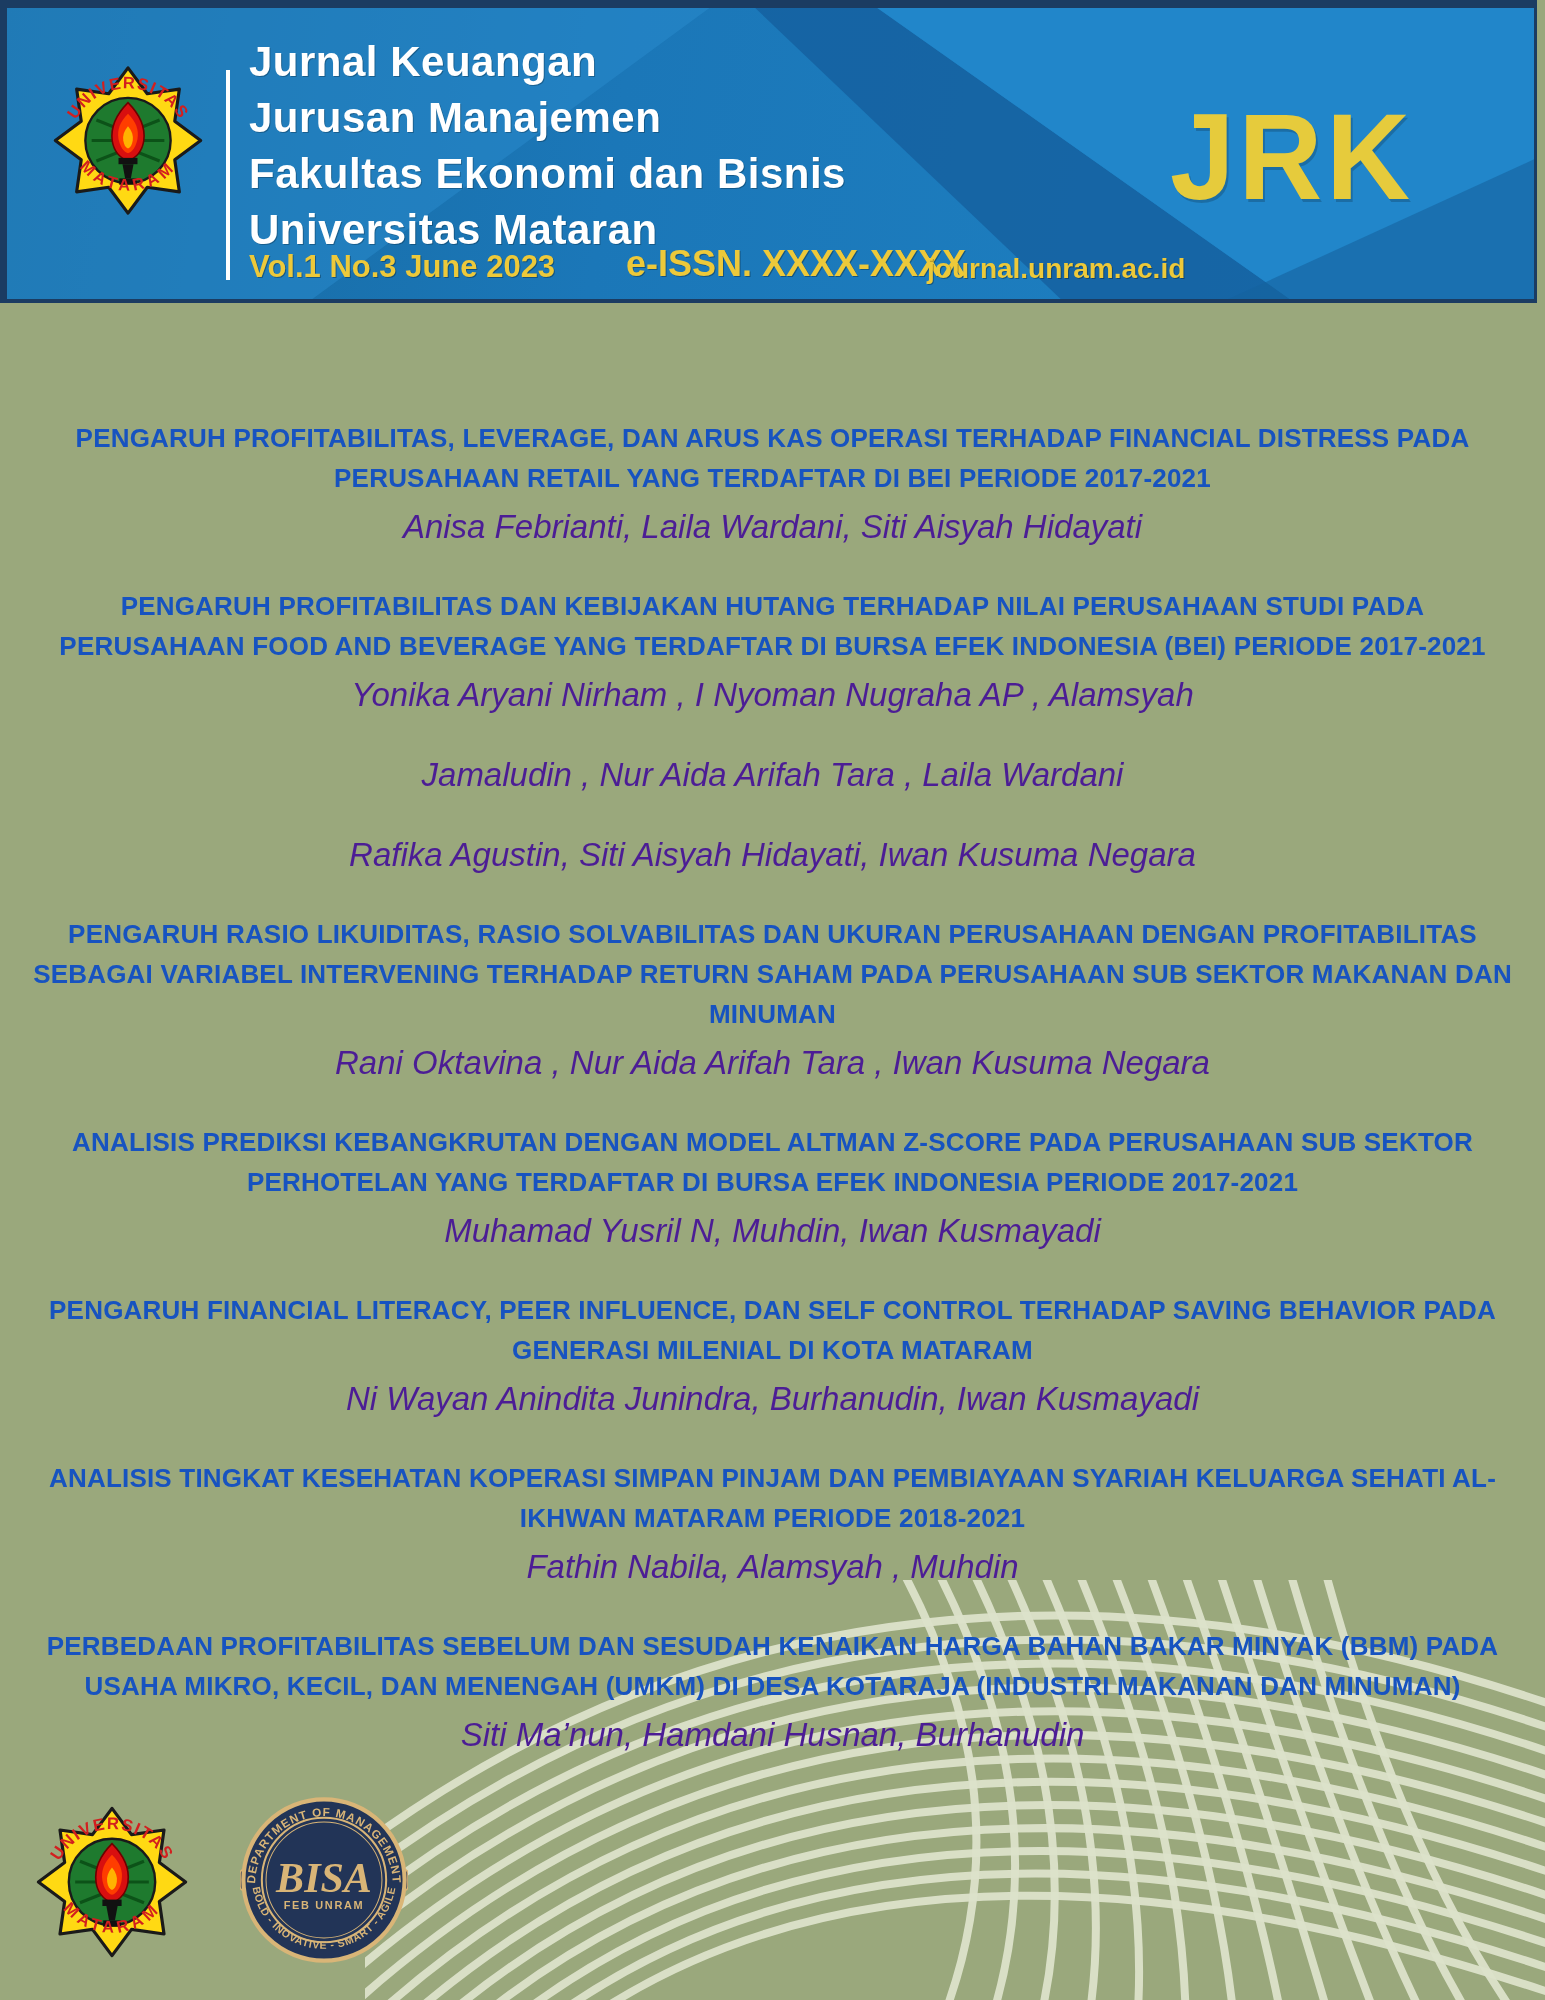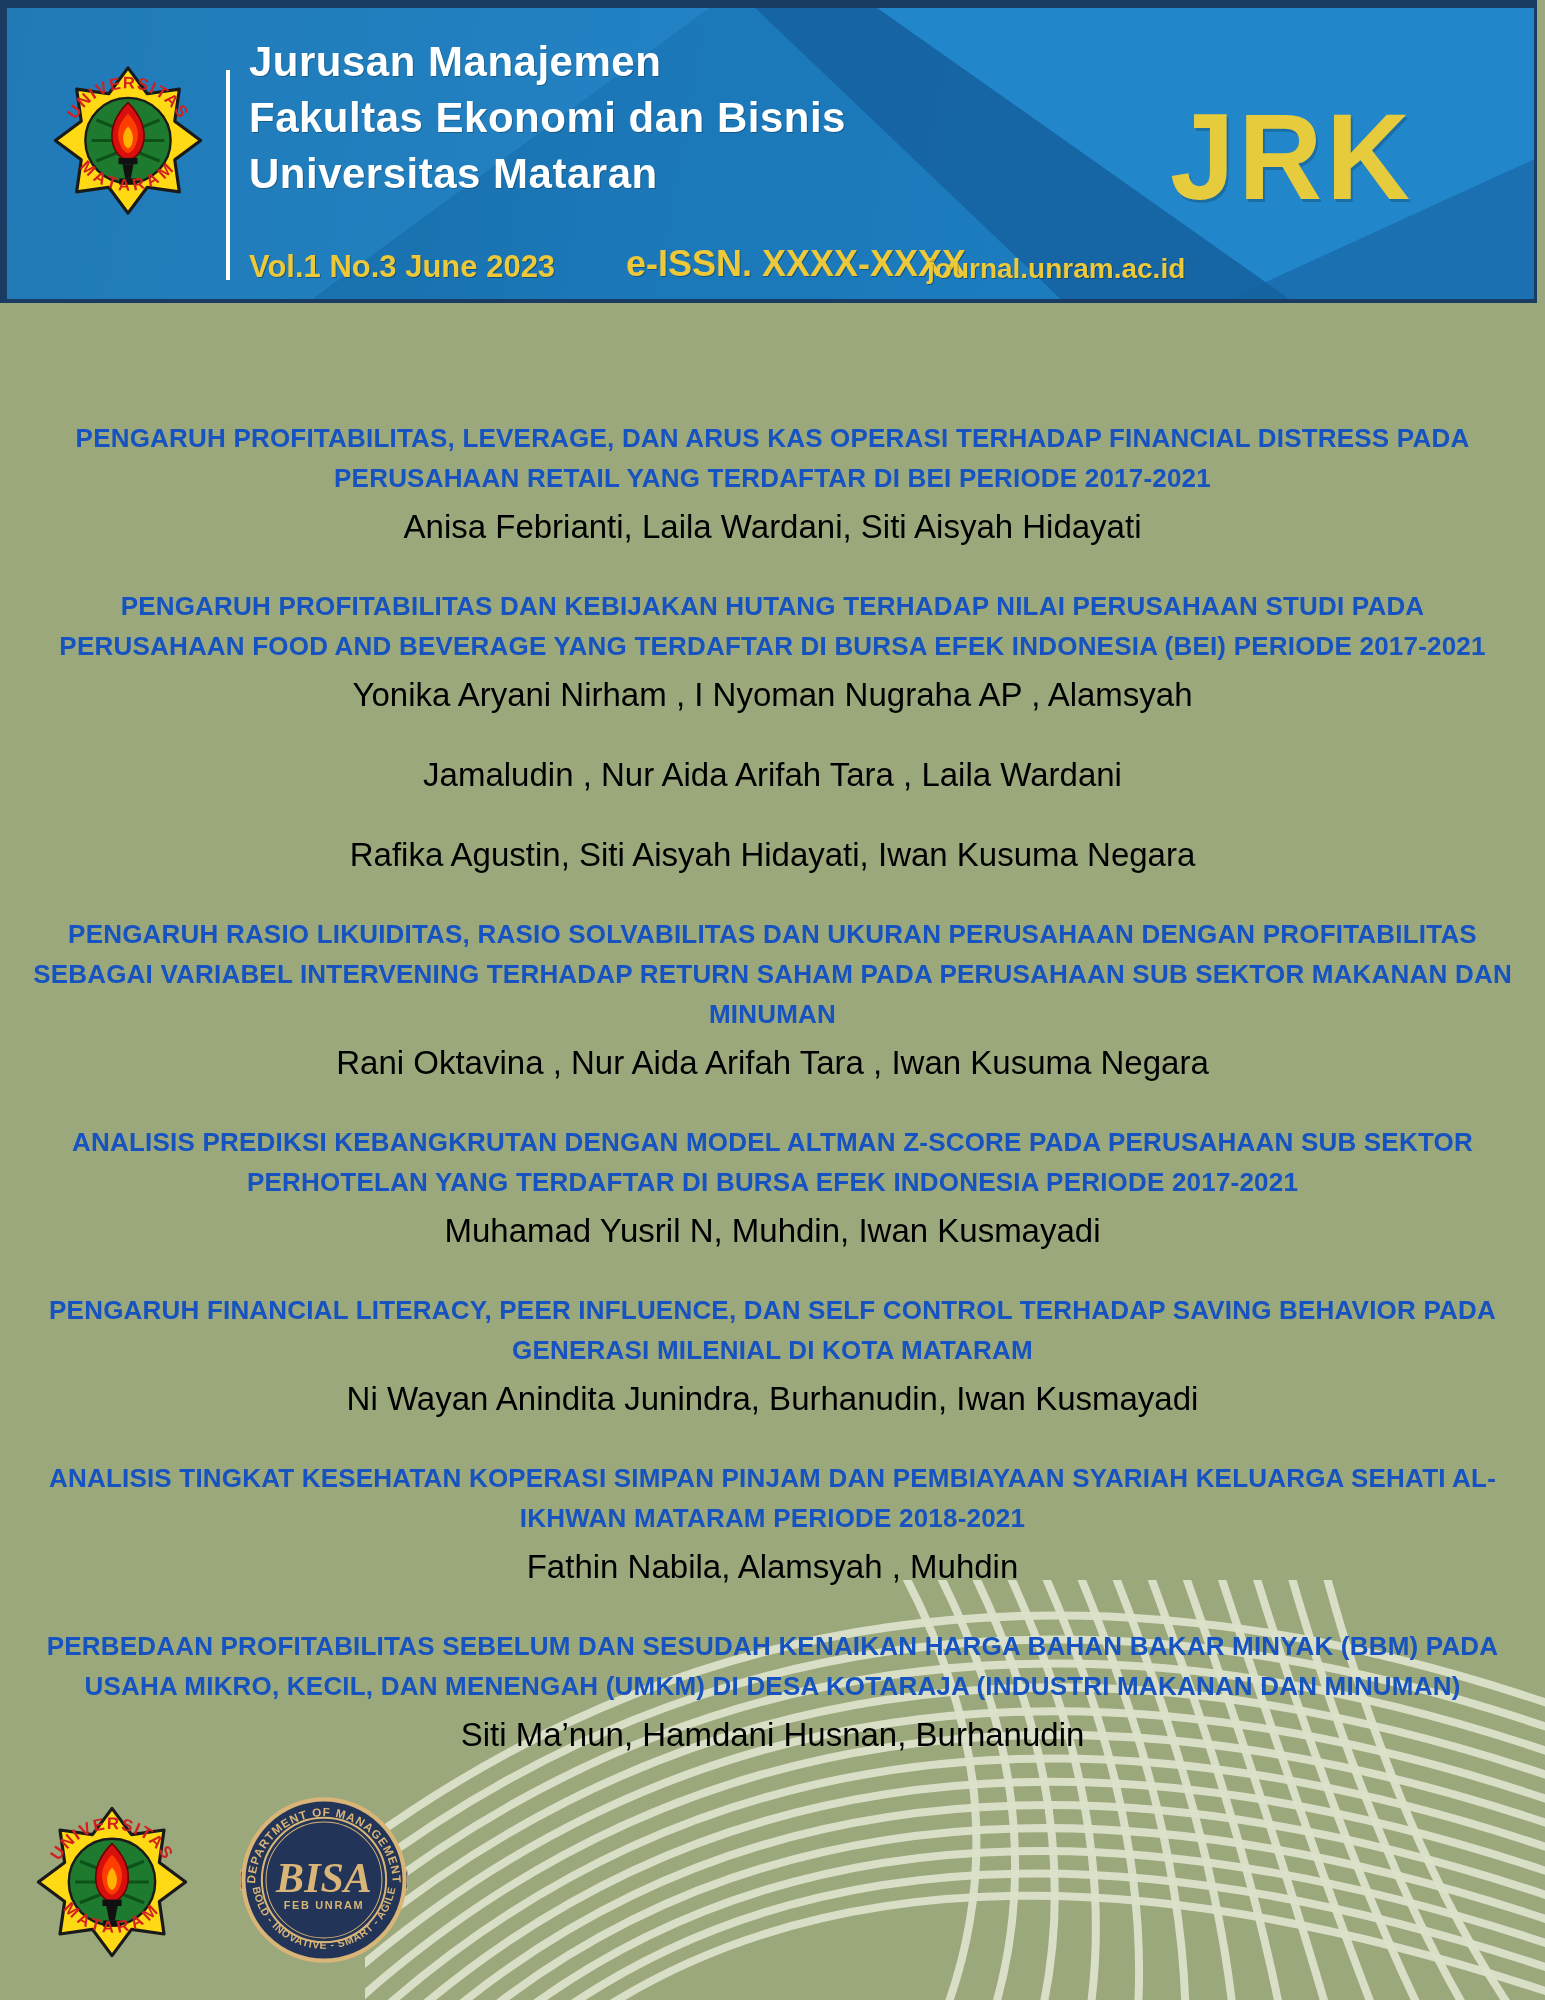--- a/index.html
+++ b/index.html
@@ -52,21 +52,21 @@
 
   
   .main { position:absolute; top:303px; left:0; right:0; z-index:2; }
   .articles { padding:115px 28px 0 28px; }
   .article { margin-bottom:38px; text-align:center; }
   .article-title {
     color:#1753c0; font-size:26px; font-weight:bold; line-height:40px;
     letter-spacing:.2px; margin-bottom:8px;
   }
   .article-authors {
-    color:#000000; font-size:33px; font-weight:400; line-height:42px;
+    color:#4c1d95; font-size:33px; font-weight:400; line-height:42px;font-style:italic;
   }
 
   
   .wave-svg { position:absolute; right:0; bottom:0; width:1180px; height:420px; z-index:1; }
   .wave-line { fill:none; stroke:#dce1ca; stroke-width:8; opacity:.95; }
 
   
   .footer-logos { position:absolute; left:0; bottom:0; right:0; height:230px; z-index:3; }
   .univ-logo-footer { position:absolute; left:32px; bottom:18px; width:160px; height:200px; }
   .bisa-badge { position:absolute; left:240px; bottom:36px; width:168px; height:168px; }
@@ -103,20 +103,21 @@
       <textPath href="#univ-top-arc-h" startOffset="50%" text-anchor="middle">UNIVERSITAS</textPath>
     </text>
     <text class="logo-arc-text" font-size="10.5" letter-spacing="2.5">
       <textPath href="#univ-bot-arc-h" startOffset="50%" text-anchor="middle">MATARAM</textPath>
     </text>
   </svg>
 
   <div class="header-divider"></div>
 
   <div class="header-titles">
+    <span class="header-title-line">Jurnal Keuangan</span>
     <span class="header-title-line">Jurusan Manajemen</span>
     <span class="header-title-line">Fakultas Ekonomi dan Bisnis</span>
     <span class="header-title-line">Universitas Mataran</span>
   </div>
 
   <div class="jrk-text">JRK</div>
 
   <div class="vol-text">Vol.1 No.3 June 2023</div>
   <div class="eissn-text">e-ISSN. XXXX-XXXX</div>
   <div class="site-text">journal.unram.ac.id</div>

